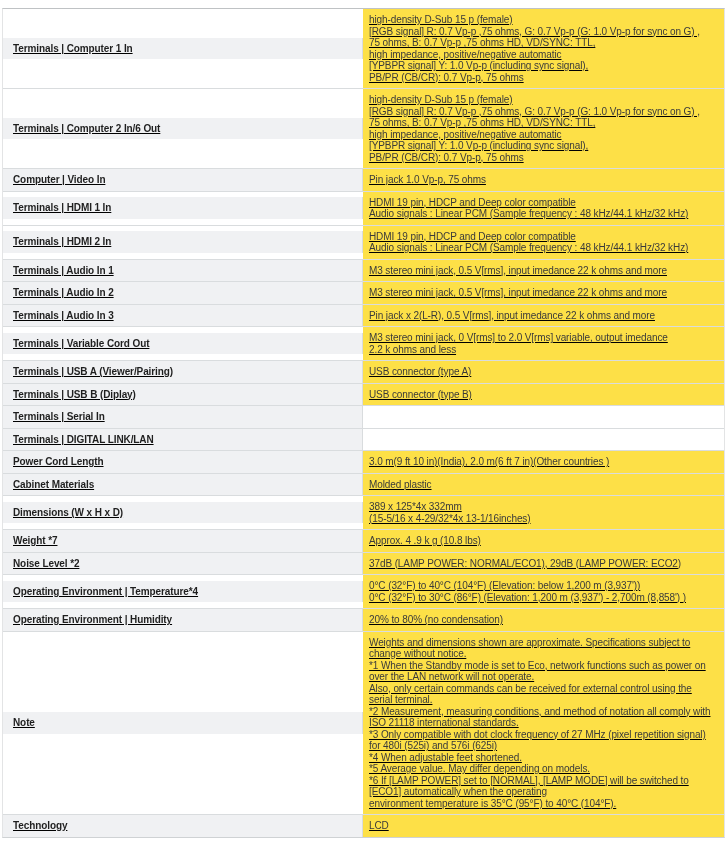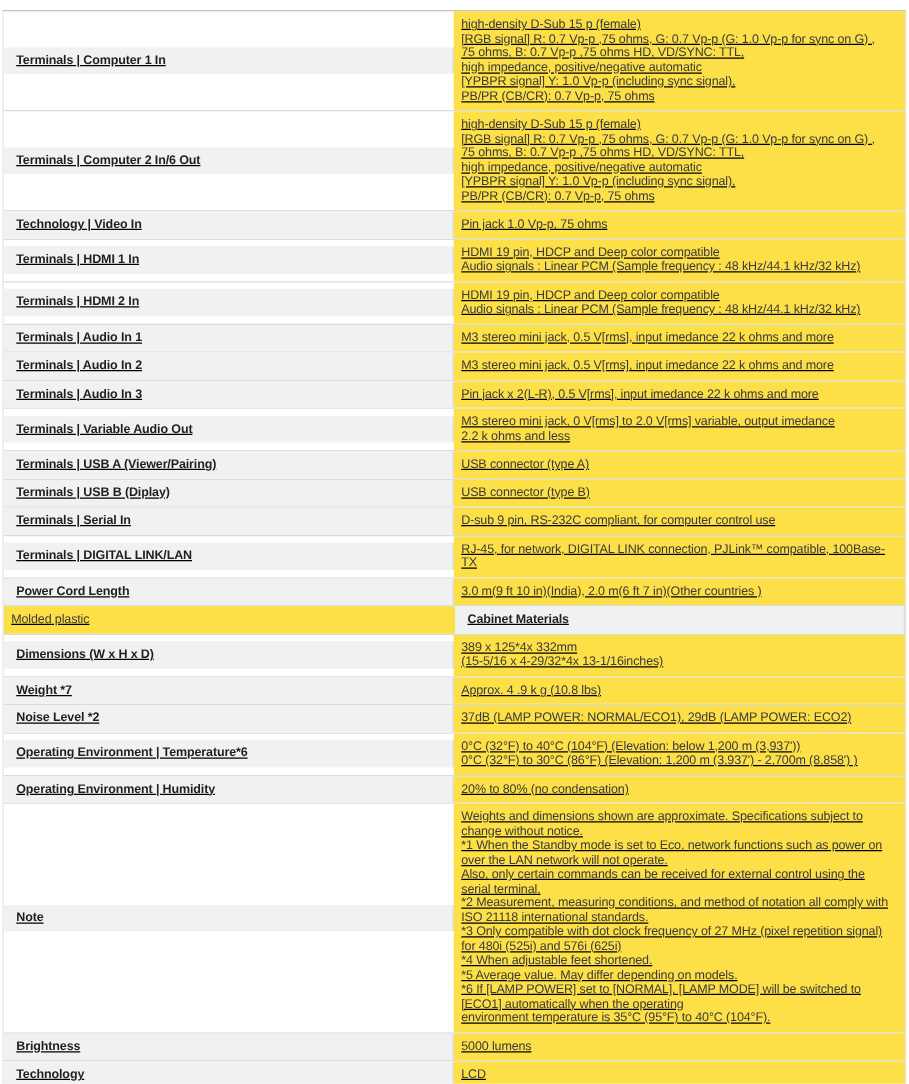--- a/index.html
+++ b/index.html
@@ -66,21 +66,21 @@
     <div class="spec-row">
       <div class="cell label">Terminals | Computer 2 In/6 Out</div>
       <div class="cell value">high-density D-Sub 15 p (female)
 [RGB signal] R: 0.7 Vp-p ,75 ohms, G: 0.7 Vp-p (G: 1.0 Vp-p for sync on G) ,
 75 ohms, B: 0.7 Vp-p ,75 ohms HD, VD/SYNC: TTL,
 high impedance, positive/negative automatic
 [YPBPR signal] Y: 1.0 Vp-p (including sync signal),
 PB/PR (CB/CR): 0.7 Vp-p, 75 ohms</div>
     </div>
     <div class="spec-row">
-      <div class="cell label">Technology | Video In</div>
+      <div class="cell label">Computer | Video In</div>
       <div class="cell value">Pin jack 1.0 Vp-p, 75 ohms</div>
     </div>
     <div class="spec-row">
       <div class="cell label">Terminals | HDMI 1 In</div>
       <div class="cell value">HDMI 19 pin, HDCP and Deep color compatible
 Audio signals : Linear PCM (Sample frequency : 48 kHz/44.1 kHz/32 kHz)</div>
     </div>
     <div class="spec-row">
       <div class="cell label">Terminals | HDMI 2 In</div>
       <div class="cell value">HDMI 19 pin, HDCP and Deep color compatible
@@ -92,83 +92,77 @@
     </div>
     <div class="spec-row">
       <div class="cell label">Terminals | Audio In 2</div>
       <div class="cell value">M3 stereo mini jack, 0.5 V[rms], input imedance 22 k ohms and more</div>
     </div>
     <div class="spec-row">
       <div class="cell label">Terminals | Audio In 3</div>
       <div class="cell value">Pin jack x 2(L-R), 0.5 V[rms], input imedance 22 k ohms and more</div>
     </div>
     <div class="spec-row">
-      <div class="cell label">Terminals | Variable Audio Out</div>
+      <div class="cell label">Terminals | Variable Cord Out</div>
       <div class="cell value">M3 stereo mini jack, 0 V[rms] to 2.0 V[rms] variable, output imedance
 2.2 k ohms and less</div>
     </div>
     <div class="spec-row">
       <div class="cell label">Terminals | USB A (Viewer/Pairing)</div>
       <div class="cell value">USB connector (type A)</div>
     </div>
     <div class="spec-row">
       <div class="cell label">Terminals | USB B (Diplay)</div>
       <div class="cell value">USB connector (type B)</div>
     </div>
     <div class="spec-row">
       <div class="cell label">Terminals | Serial In</div>
-      <div class="cell value">D-sub 9 pin, RS-232C compliant, for computer control use</div>
     </div>
     <div class="spec-row">
       <div class="cell label">Terminals | DIGITAL LINK/LAN</div>
-      <div class="cell value">RJ-45, for network, DIGITAL LINK connection, PJLink™ compatible, 100Base-TX</div>
     </div>
     <div class="spec-row">
       <div class="cell label">Power Cord Length</div>
       <div class="cell value">3.0 m(9 ft 10 in)(India), 2.0 m(6 ft 7 in)(Other countries )</div>
     </div>
     <div class="spec-row">
+      <div class="cell label">Cabinet Materials</div>
       <div class="cell value">Molded plastic</div>
-      <div class="cell label">Cabinet Materials</div>
     </div>
     <div class="spec-row">
       <div class="cell label">Dimensions (W x H x D)</div>
       <div class="cell value">389 x 125*4x 332mm
 (15-5/16 x 4-29/32*4x 13-1/16inches)</div>
     </div>
     <div class="spec-row">
       <div class="cell label">Weight *7</div>
       <div class="cell value">Approx. 4 .9 k g (10.8 lbs)</div>
     </div>
     <div class="spec-row">
       <div class="cell label">Noise Level *2</div>
       <div class="cell value">37dB (LAMP POWER: NORMAL/ECO1), 29dB (LAMP POWER: ECO2)</div>
     </div>
     <div class="spec-row">
-      <div class="cell label">Operating Environment | Temperature*6</div>
+      <div class="cell label">Operating Environment | Temperature*4</div>
       <div class="cell value">0°C (32°F) to 40°C (104°F) (Elevation: below 1,200 m (3,937'))
 0°C (32°F) to 30°C (86°F) (Elevation: 1,200 m (3,937') - 2,700m (8,858') )</div>
     </div>
     <div class="spec-row">
       <div class="cell label">Operating Environment | Humidity</div>
       <div class="cell value">20% to 80% (no condensation)</div>
     </div>
     <div class="spec-row">
       <div class="cell label">Note</div>
       <div class="cell value">Weights and dimensions shown are approximate. Specifications subject to change without notice.
 *1 When the Standby mode is set to Eco, network functions such as power on over the LAN network will not operate.
 Also, only certain commands can be received for external control using the serial terminal.
 *2 Measurement, measuring conditions, and method of notation all comply with ISO 21118 international standards.
 *3 Only compatible with dot clock frequency of 27 MHz (pixel repetition signal) for 480i (525i) and 576i (625i)
 *4 When adjustable feet shortened.
 *5 Average value. May differ depending on models.
 *6 If [LAMP POWER] set to [NORMAL], [LAMP MODE] will be switched to [ECO1] automatically when the operating
 environment temperature is 35°C (95°F) to 40°C (104°F).</div>
     </div>
     <div class="spec-row">
-      <div class="cell label">Brightness</div>
-      <div class="cell value">5000 lumens</div>
-    </div>
-    <div class="spec-row">
       <div class="cell label">Technology</div>
       <div class="cell value">LCD</div>
     </div>
   </div>
 
 </body></html>

